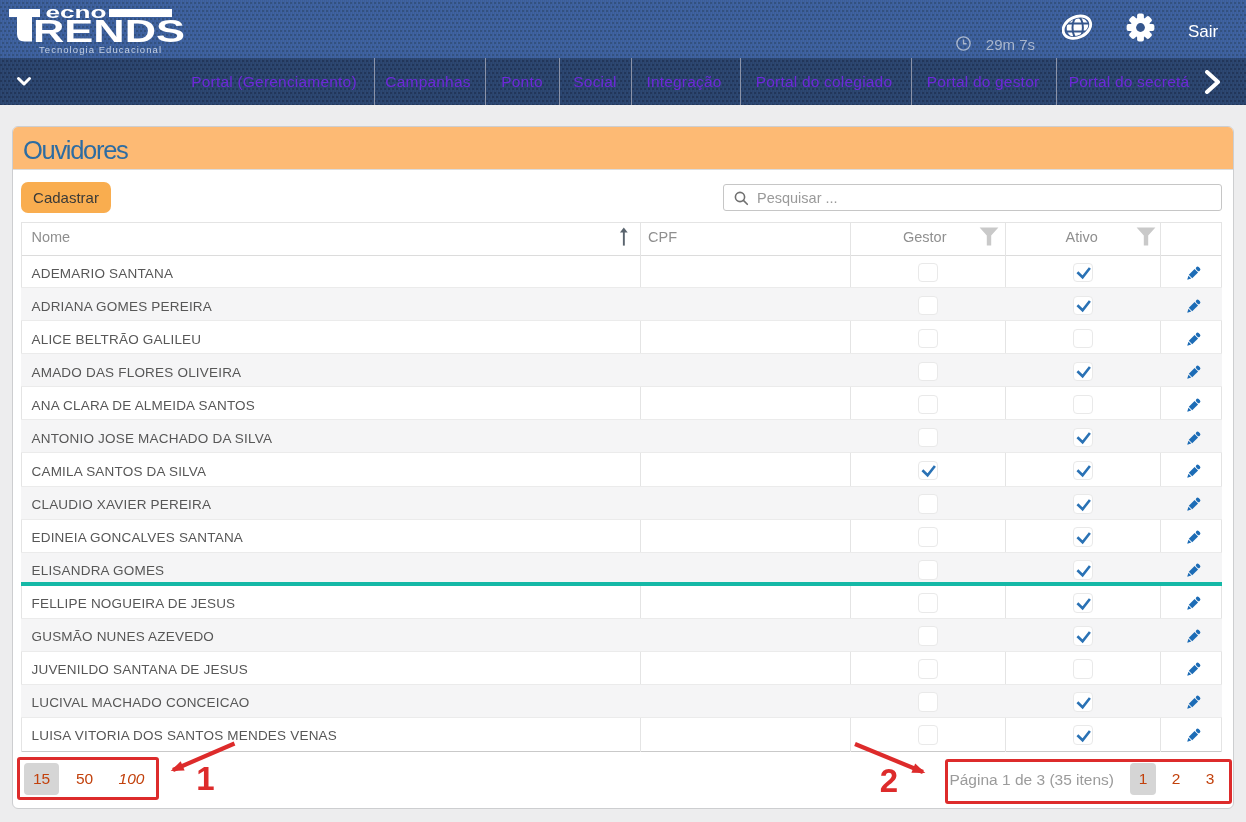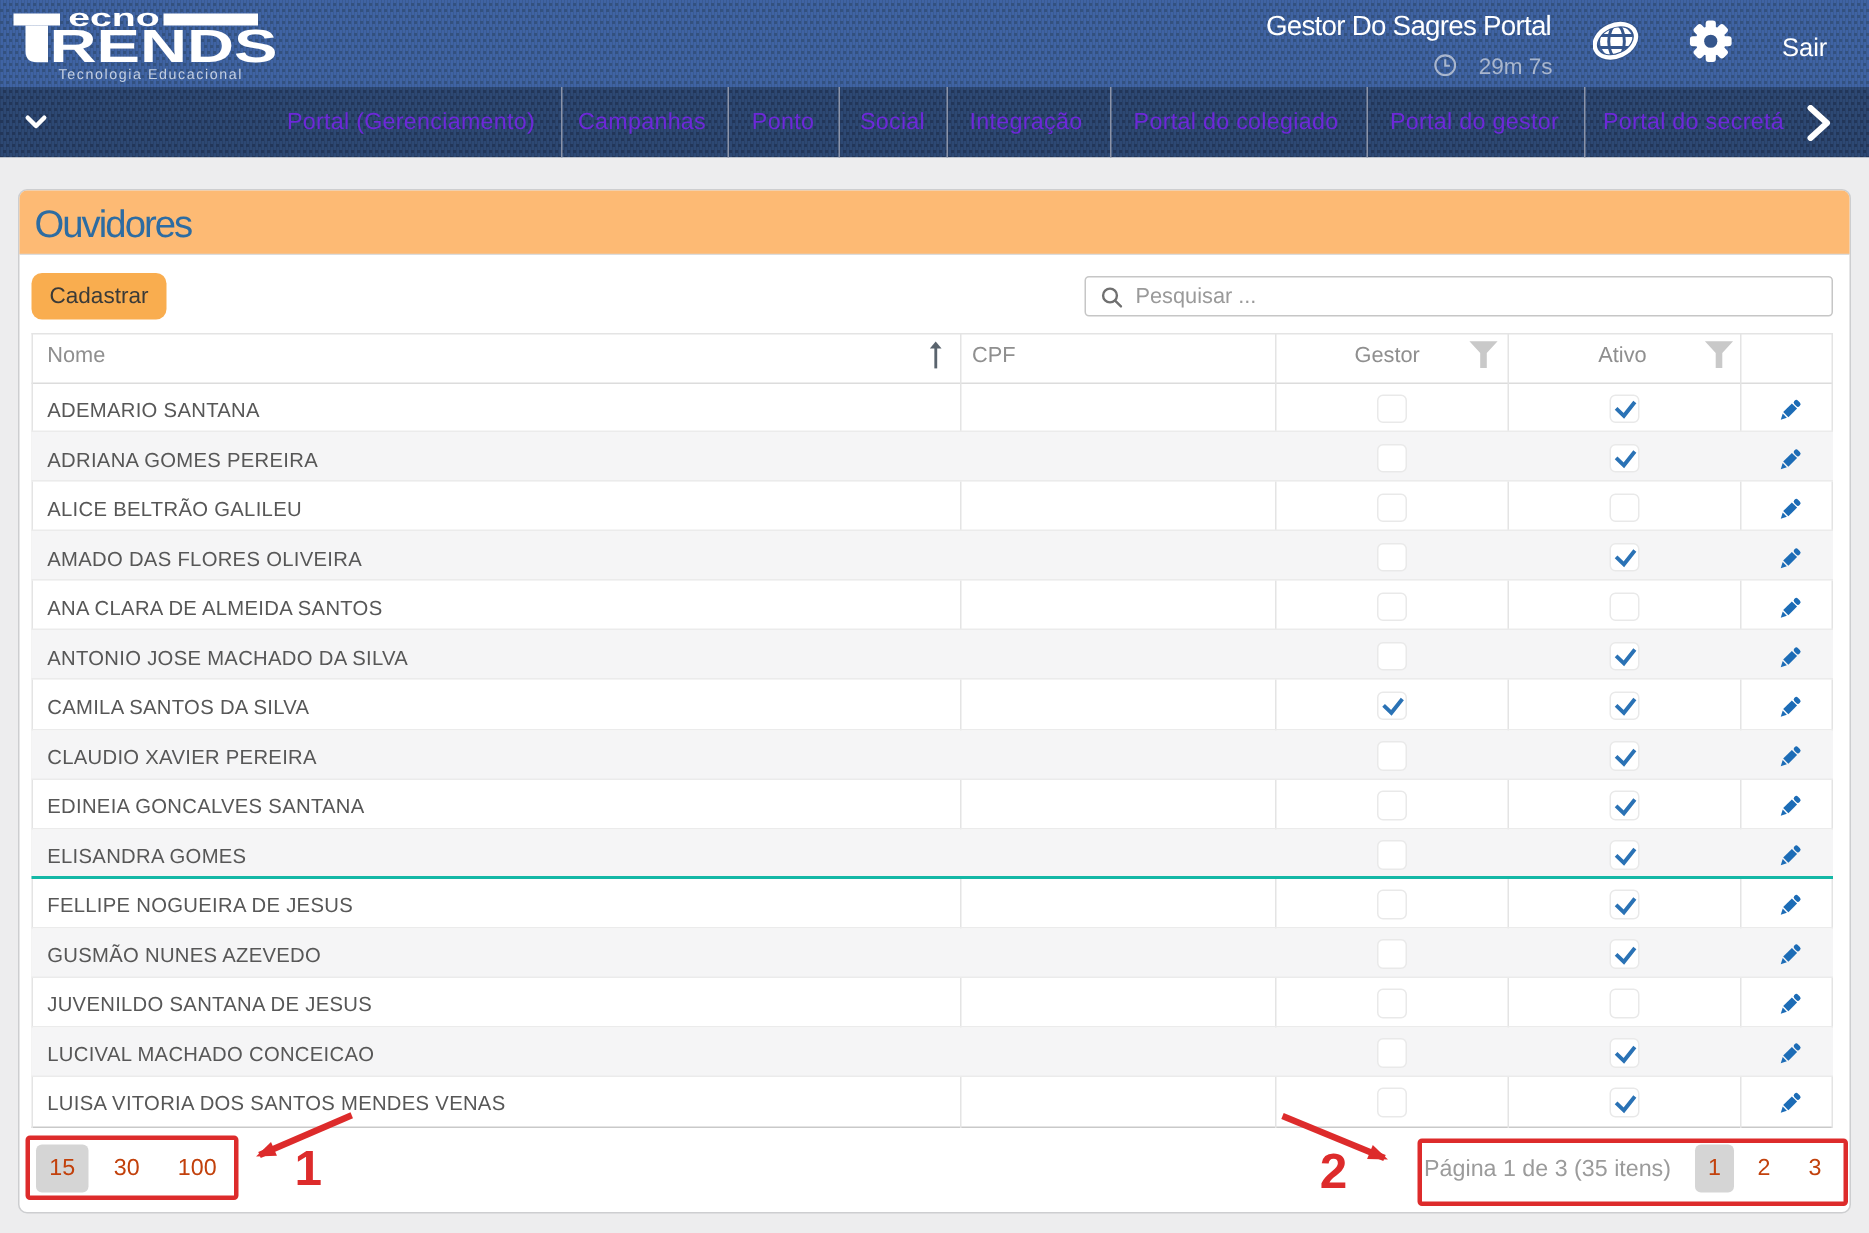--- a/index.html
+++ b/index.html
@@ -53,21 +53,20 @@
 <svg class="bgs" width="1246" height="58">
 <g fill="#fff">
 <rect x="9" y="9" width="31" height="8"></rect>
 <path d="M17 17 h15 v24.5 h-7.5 q-7.5 0 -7.5 -7.5 z"></path>
 <rect x="109" y="9" width="63" height="8"></rect>
 </g>
 <text x="45.5" y="17.6" fill="#fff" font-size="16.5" font-weight="bold" font-family="Liberation Sans,sans-serif" textLength="61" lengthAdjust="spacingAndGlyphs">ecno</text>
 <text x="33" y="41.5" fill="#fff" font-size="31" font-weight="bold" font-family="Liberation Sans,sans-serif" textLength="152" lengthAdjust="spacingAndGlyphs">RENDS</text>
 <text x="39" y="52.5" fill="#c3cfe2" font-size="9.5" font-family="Liberation Sans,sans-serif" textLength="122" lengthAdjust="spacing">Tecnologia Educacional</text>
 </svg>
-<div class="htitle">Gestor Do Sagres Portal</div>
 <svg class="abs" style="left:956px;top:36px" width="15" height="15" viewBox="0 0 15 15">
       <circle cx="7.5" cy="7.5" r="6.6" fill="none" stroke="#a9b6cd" stroke-width="1.4"></circle>
       <path d="M7.5 3.5 V7.8 H10.6" fill="none" stroke="#a9b6cd" stroke-width="1.4"></path>
     </svg>
 <div class="htime">29m 7s</div>
 <svg class="abs" style="left:1062px;top:13px" width="31" height="30" viewBox="0 0 31 30">
 <circle cx="15.7" cy="14.7" r="11" fill="#fff"></circle>
 <path d="M5.2 10.6 H26.2 M4.7 18.6 H26.7" stroke="#35568c" stroke-width="2"></path>
 <ellipse cx="15.7" cy="14.7" rx="5.2" ry="11" fill="none" stroke="#35568c" stroke-width="2"></ellipse>
 <g transform="rotate(-25 15.7 14.7)">
@@ -298,21 +297,21 @@
       </svg>
     </span>
     <svg class="pencil" width="18" height="18" viewBox="0 0 18 18">
       <g fill="#1c6cb6" transform="rotate(45 9 9)">
         <rect x="6.55" y="0.1" width="4.9" height="3.4" rx="1.6"></rect>
         <rect x="6.55" y="4.3" width="4.9" height="8.2"></rect>
         <path d="M8.95 17.2 L7.0 13.4 H10.9 Z"></path>
       </g>
     </svg>
   </div>
-<div class="tr alt" style="top:552.6px;border-bottom:2px solid #14b8a6;text-decoration:underline;">
+<div class="tr alt" style="top:552.6px;border-bottom:4px solid #14b8a6;text-decoration:underline;">
     <span class="nm">ELISANDRA GOMES</span>
     <span class="cb g"></span>
     <span class="cb a">
       <svg width="19" height="19" viewBox="0 0 19 19">
         <path d="M3.4 9.2 L8.6 14.2 L15.9 5.0" fill="none" stroke="#2a72b5" stroke-width="2.6"></path>
       </svg>
     </span>
     <svg class="pencil" width="18" height="18" viewBox="0 0 18 18">
       <g fill="#1c6cb6" transform="rotate(45 9 9)">
         <rect x="6.55" y="0.1" width="4.9" height="3.4" rx="1.6"></rect>
@@ -391,22 +390,22 @@
     </span>
     <svg class="pencil" width="18" height="18" viewBox="0 0 18 18">
       <g fill="#1c6cb6" transform="rotate(45 9 9)">
         <rect x="6.55" y="0.1" width="4.9" height="3.4" rx="1.6"></rect>
         <rect x="6.55" y="4.3" width="4.9" height="8.2"></rect>
         <path d="M8.95 17.2 L7.0 13.4 H10.9 Z"></path>
       </g>
     </svg>
   </div>
 <div class="pgbtn" style="left:24px;top:763px;width:35px;height:32px;background:#d5d5d5;border-radius:4px;line-height:32px;">15</div>
-<div class="pgbtn" style="left:67px;top:763px;width:35px;height:32px;line-height:32px;">30</div>
-<div class="pgbtn" style="left:113px;top:763px;width:37px;height:32px;line-height:32px;">100</div>
+<div class="pgbtn" style="left:67px;top:763px;width:35px;height:32px;line-height:32px;">50</div>
+<div class="pgbtn" style="left:113px;top:763px;width:37px;height:32px;line-height:32px;font-style:italic;">100</div>
 <div class="pgbtn" style="left:854px;top:771px;width:260px;color:#9b9b9b;text-align:right;white-space:nowrap;">Página 1 de 3 (35 itens)</div>
 <div class="pgbtn" style="left:1130px;top:763px;width:26px;height:32px;background:#d5d5d5;border-radius:4px;line-height:32px;">1</div>
 <div class="pgbtn" style="left:1163px;top:763px;width:26px;height:32px;line-height:32px;">2</div>
 <div class="pgbtn" style="left:1197px;top:763px;width:26px;height:32px;line-height:32px;">3</div>
 <div class="red" style="left:17px;top:756.5px;width:141.5px;height:43.5px;"></div>
 <div class="red" style="left:944.5px;top:758.5px;width:287.5px;height:45px;"></div>
 <svg id="annot" width="1246" height="822">
 <defs>
       <marker id="ah" markerWidth="15" markerHeight="12" refX="11" refY="5.5" orient="auto" markerUnits="userSpaceOnUse">
         <polygon points="0.5,0.5 13.5,5.5 0.5,10.5" fill="#dd2b2b"></polygon>

